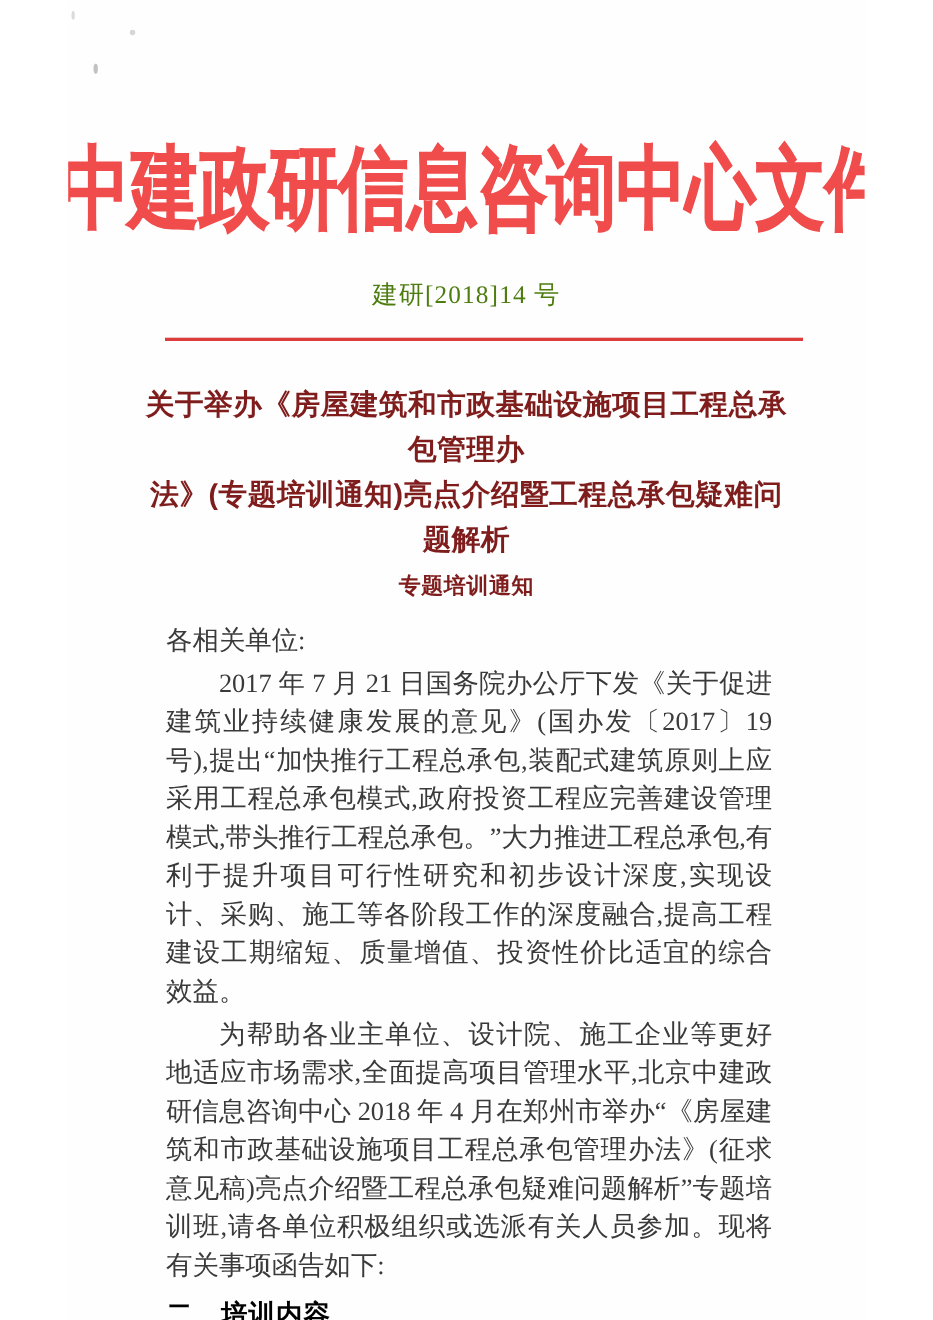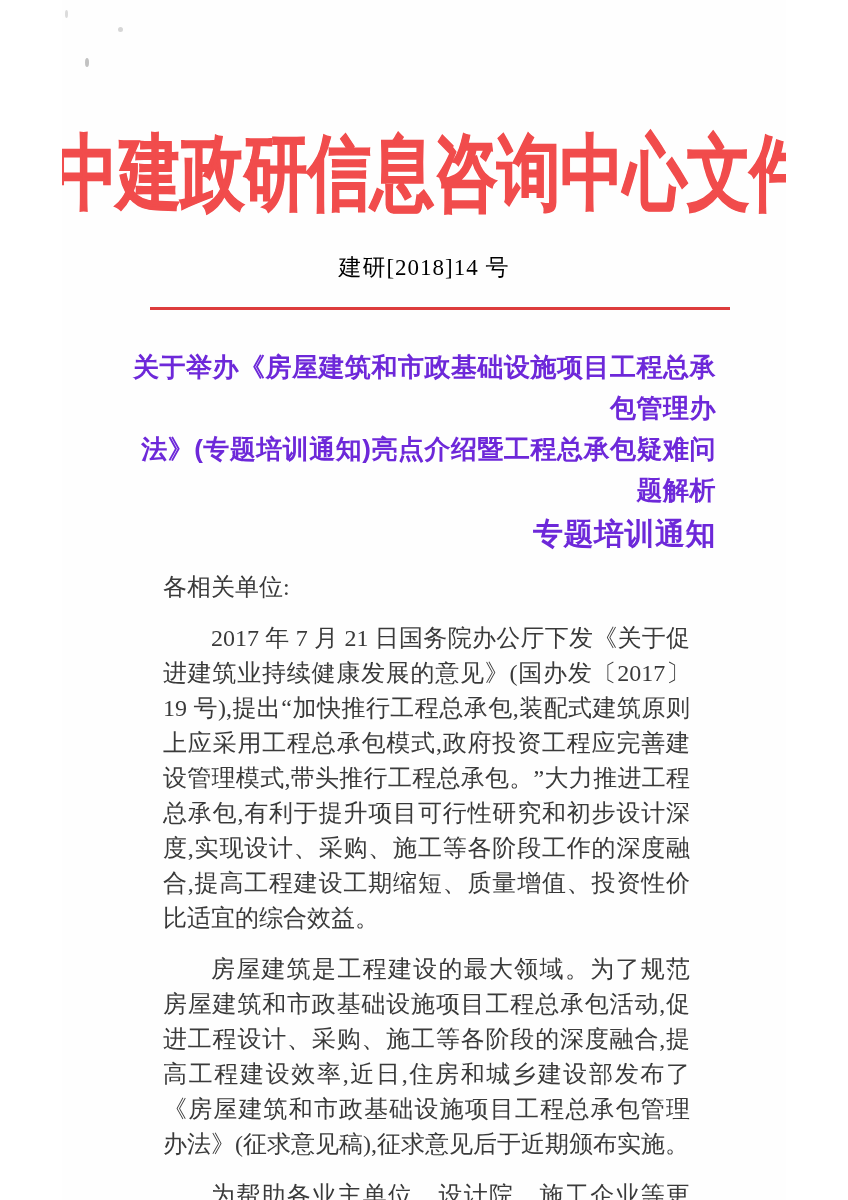--- a/index.html
+++ b/index.html
@@ -39,55 +39,55 @@
     color: #f14c4c;
     transform: scaleY(1.32) scaleX(1.02);
     transform-origin: center;
     -webkit-text-stroke: 1px #f14c4c;
   }
 
   .doc-number {
     margin-top: 48px;
     text-align: center;
     font-size: 23px;
-    color: #000000;
+    color: #4d7c0f;
     letter-spacing: 1px;
   }
 
   .red-rule {
     margin: 24px 56px 0 88px;
     height: 3px;
     background: #dd3c3c;
   }
 
   .doc-title {
     margin: 37px 70px 0 70px;
-    text-align: right;
+    text-align: center;
     font-family: "Liberation Sans", "DejaVu Sans", sans-serif;
     font-weight: bold;
     font-size: 26px;
     line-height: 41px;
-    color: #6d28d9;
+    color: #7f1d1d;
     letter-spacing: 0.5px;
   }
   .doc-title .sub {
     display: block;
-    font-size: 30px;
+    font-size: 20px;
     margin-top: 2px;
   }
 
   .body-text {
     margin: 12px 80px 0 85px;
     font-size: 24px;
     line-height: 35px;
     color: #3a3a3a;
     text-align: justify;
   }
   .body-text p {
-    margin: 16px;
+    margin: 4px;
     text-indent: 2em;
   }
   .salutation {
     text-indent: 0 !important;
   }
   .section-heading {
     text-indent: 0 !important;
     margin-top: 10px !important;
     font-weight: bold;
     color: #000000;
@@ -117,19 +117,18 @@
 
   <h1 class="doc-title">
     <span>关于举办《房屋建筑和市政基础设施项目工程总承包管理办</span><br>
     <span>法》(专题培训通知)亮点介绍暨工程总承包疑难问题解析</span>
     <span class="sub">专题培训通知</span>
   </h1>
 
   <div class="body-text">
     <p class="salutation">各相关单位:</p>
     <p>2017 年 7 月 21 日国务院办公厅下发《关于促进建筑业持续健康发展的意见》(国办发〔2017〕19 号),提出“加快推行工程总承包,装配式建筑原则上应采用工程总承包模式,政府投资工程应完善建设管理模式,带头推行工程总承包。”大力推进工程总承包,有利于提升项目可行性研究和初步设计深度,实现设计、采购、施工等各阶段工作的深度融合,提高工程建设工期缩短、质量增值、投资性价比适宜的综合效益。</p>
-    <p>房屋建筑是工程建设的最大领域。为了规范房屋建筑和市政基础设施项目工程总承包活动,促进工程设计、采购、施工等各阶段的深度融合,提高工程建设效率,近日,住房和城乡建设部发布了《房屋建筑和市政基础设施项目工程总承包管理办法》(征求意见稿),征求意见后于近期颁布实施。</p>
     <p>为帮助各业主单位、设计院、施工企业等更好地适应市场需求,全面提高项目管理水平,北京中建政研信息咨询中心 2018 年 4 月在郑州市举办“《房屋建筑和市政基础设施项目工程总承包管理办法》(征求意见稿)亮点介绍暨工程总承包疑难问题解析”专题培训班,请各单位积极组织或选派有关人员参加。现将有关事项函告如下:</p>
     <p class="section-heading">二、培训内容</p>
     <p class="section-item">(一)《房屋建筑和市政基础设施项目工程总承包管理办法》(征求意见稿)起草背景及主要内容</p>
   </div>
 
 </div>
 
 </body></html>

